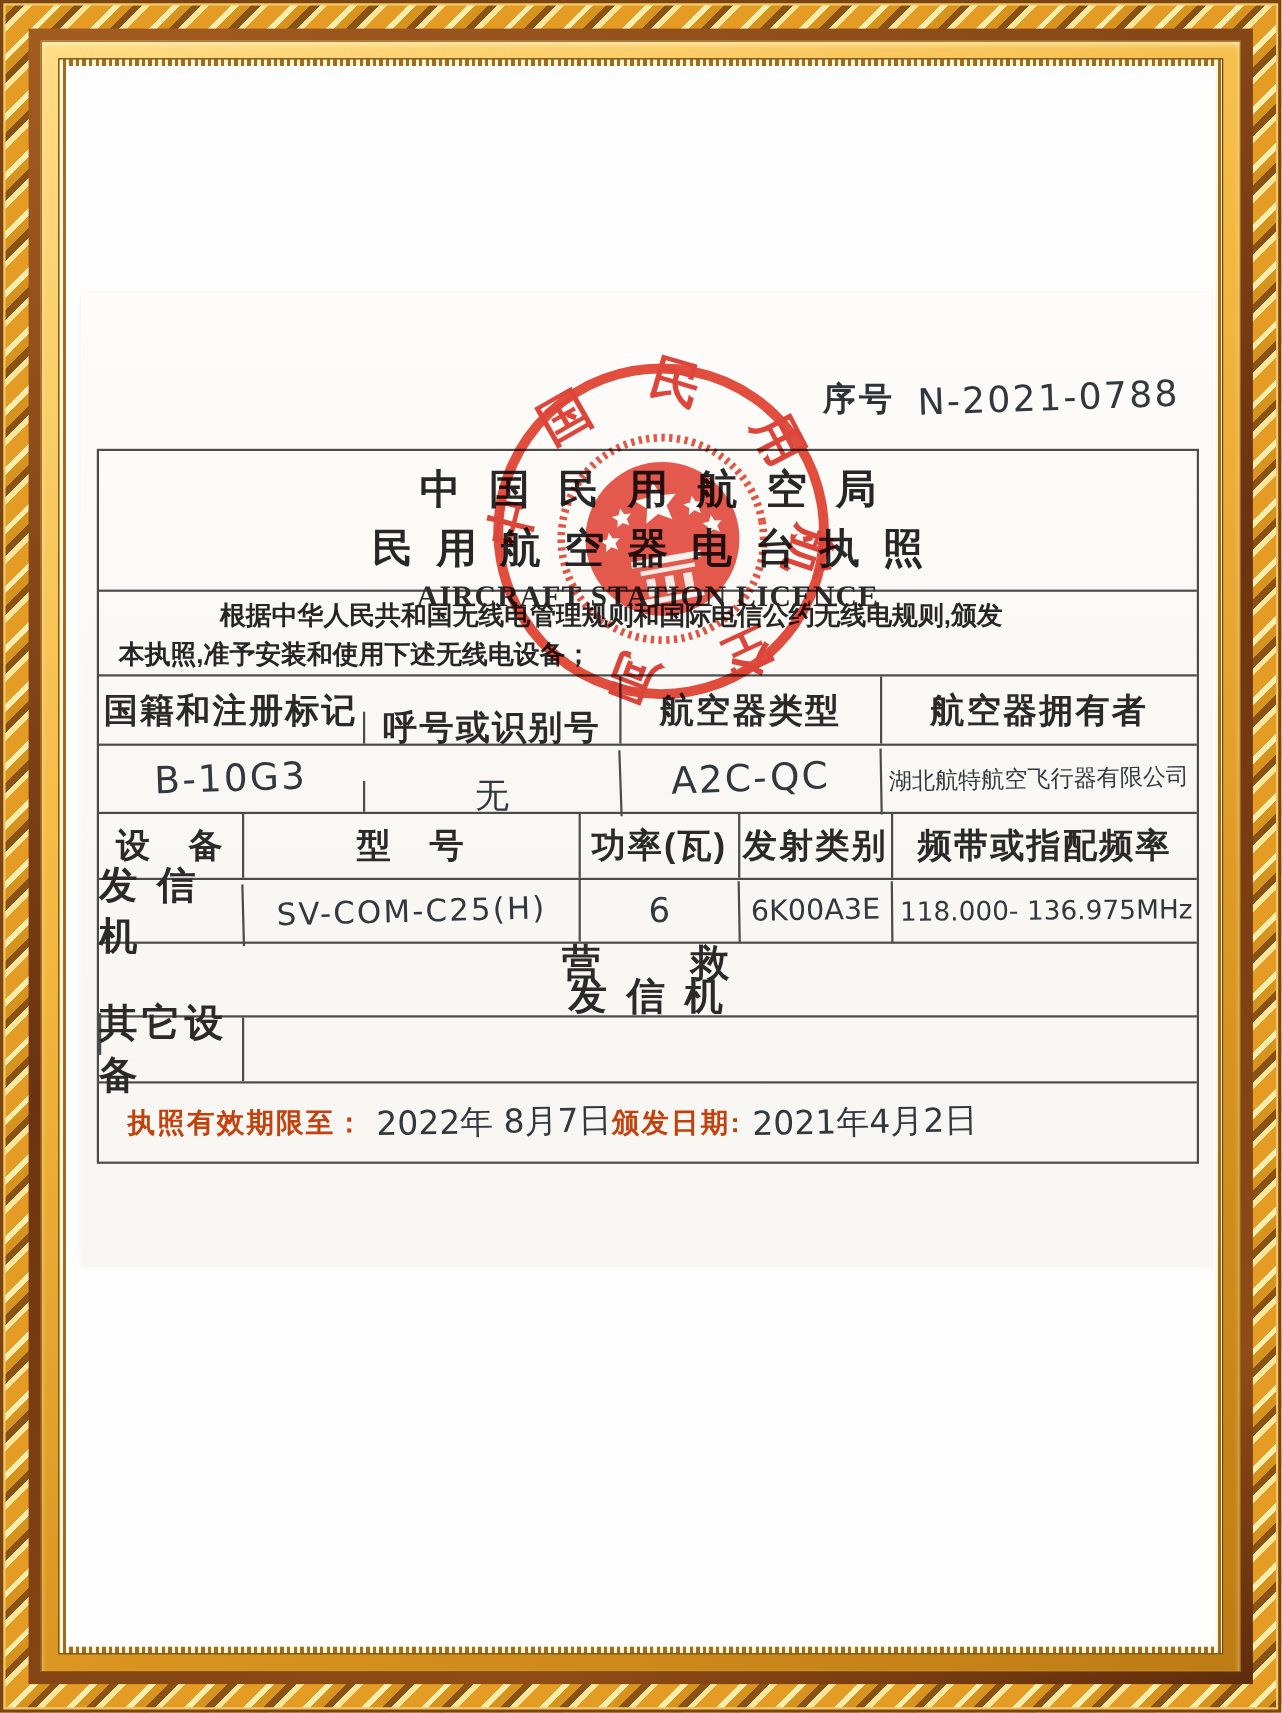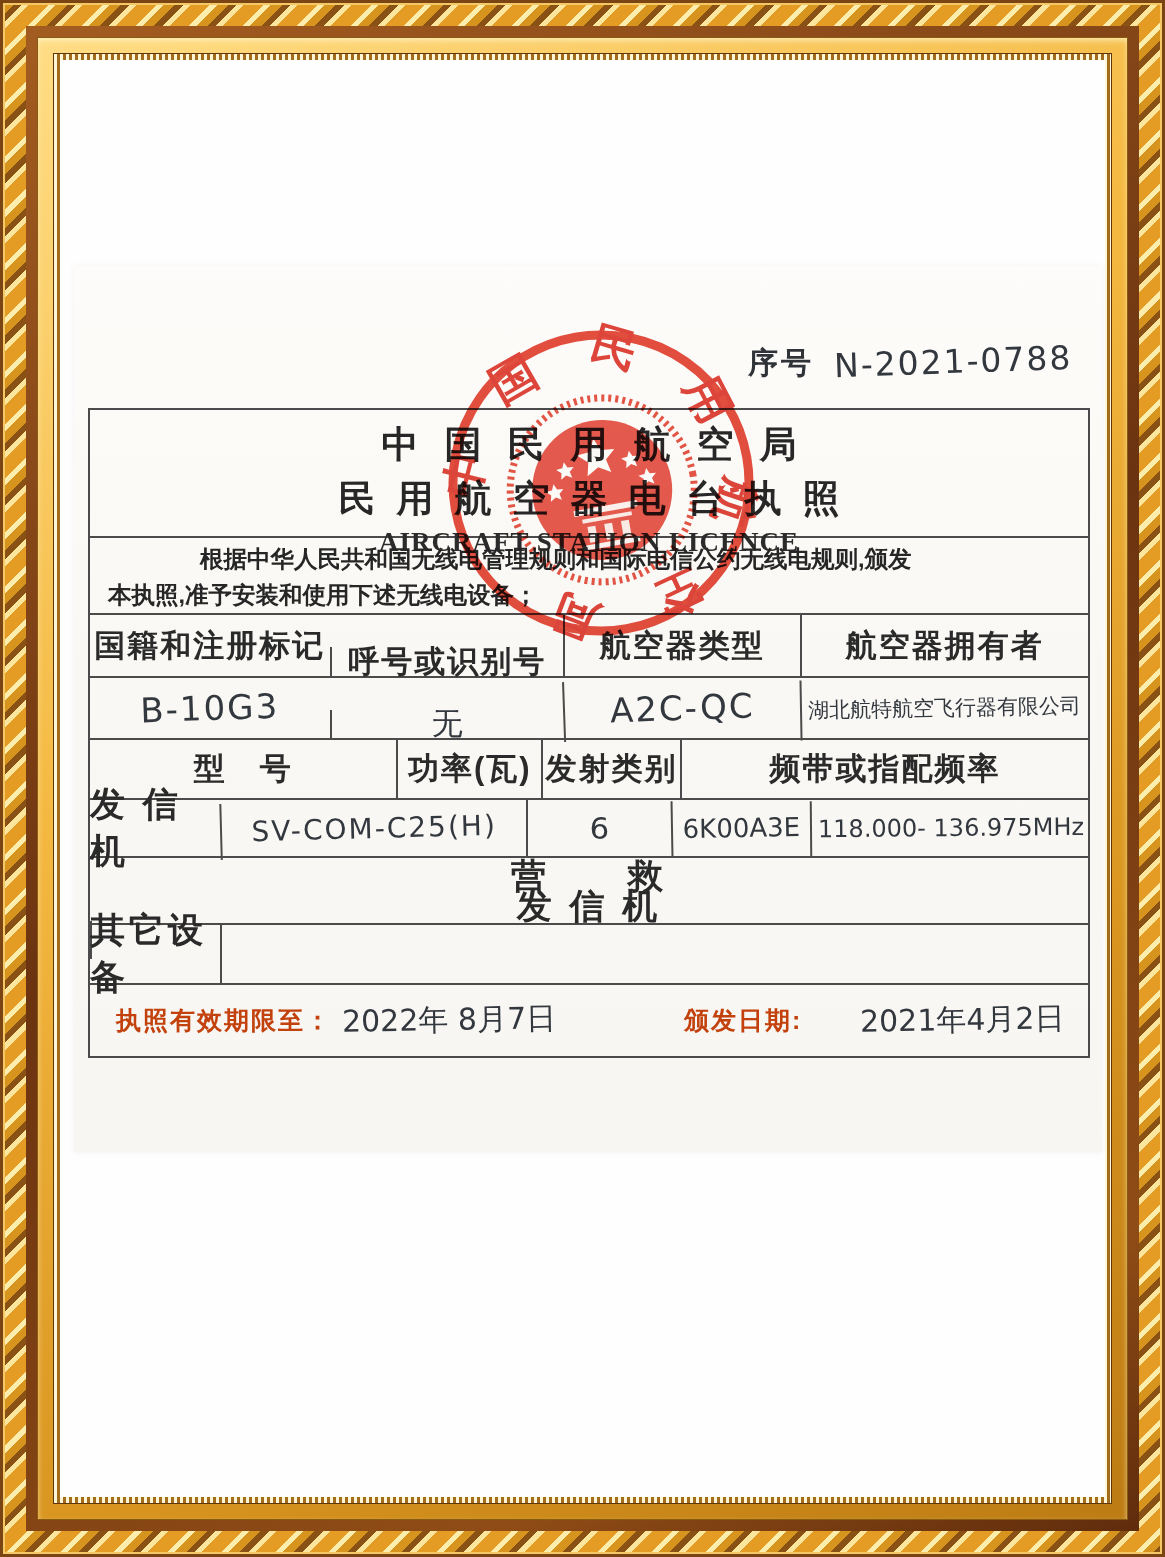--- a/index.html
+++ b/index.html
@@ -76,21 +76,21 @@
   .v-mod{font-size:28px;transform:rotate(-1.5deg);}
   .v-pow{font-size:31px;}
   .v-emi{font-size:26px;transform:rotate(-1deg);}
   .v-frq{font-size:24px;white-space:nowrap;justify-content:flex-start;padding-left:6px;
          overflow:visible;transform:rotate(-0.5deg);}
 
   .r-date{height:73px;justify-content:flex-start;align-items:center;}
   .dgrp{display:flex;align-items:center;white-space:nowrap;}
   .dgrp .dl{font-size:25px;font-weight:700;letter-spacing:2px;color:#c2410c;}
   .dgrp .dv{font-size:30px;margin-left:10px;display:inline-block;transform:rotate(-1deg);}
-  .g-exp{margin-left:26px;} .g-iss{margin-left:128px;gap:48px;}
+  .g-exp{margin-left:26px;} .g-iss{}
 
   
   .sealwrap{position:absolute;left:376px;top:258px;width:330px;height:330px;z-index:4;
             mix-blend-mode:multiply;opacity:.9;transform:rotate(-10deg);}
 </style>
 </head>
 <body>
 
 <div id="scene">
 
@@ -129,20 +129,21 @@
       </div>
 
       <div class="row r-t1v">
         <div class="cell c-nat hw hw-lat v-reg">B-10G3</div>
         <div class="cell c-call hw v-call">无</div>
         <div class="cell c-type hw hw-lat v-type">A2C-QC</div>
         <div class="cell c-own hw v-own">湖北航特航空飞行器有限公司</div>
       </div>
 
       <div class="row r-t2h">
+        <div class="cell h-cell c-dev">设　备</div>
         <div class="cell h-cell c-mod">型　号</div>
         <div class="cell h-cell c-pow">功率(瓦)</div>
         <div class="cell h-cell c-emi">发射类别</div>
         <div class="cell h-cell c-frq">频带或指配频率</div>
       </div>
 
       <div class="row r-tx">
         <div class="cell lab c-dev">发 信 机</div>
         <div class="cell c-mod hw hw-lat v-mod">SV-COM-C25(H)</div>
         <div class="cell c-pow hw v-pow">6</div>

